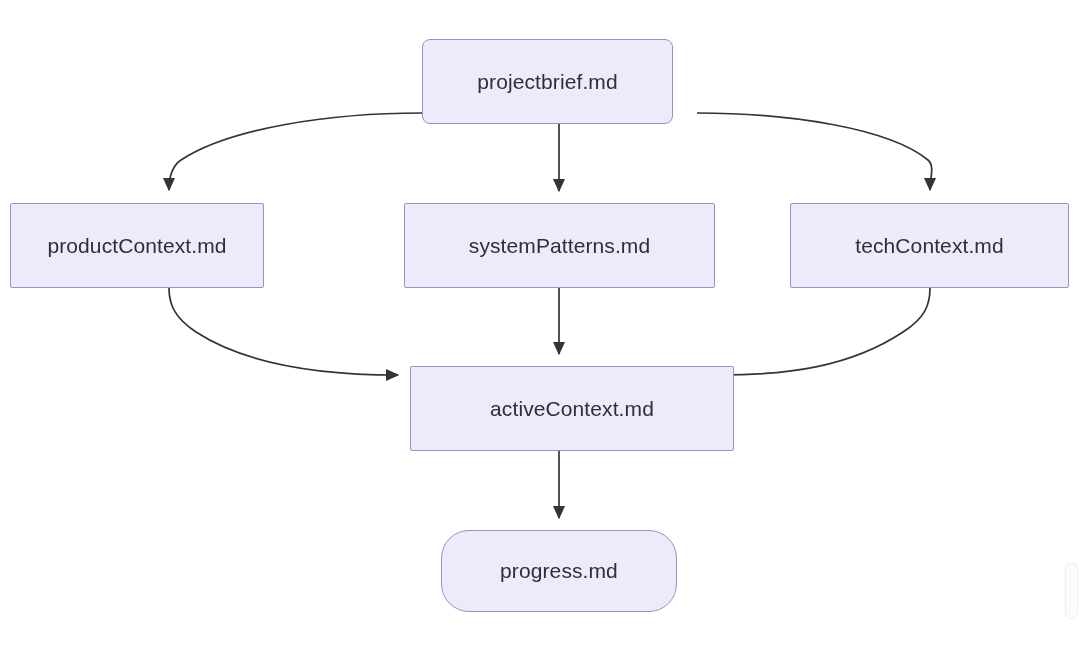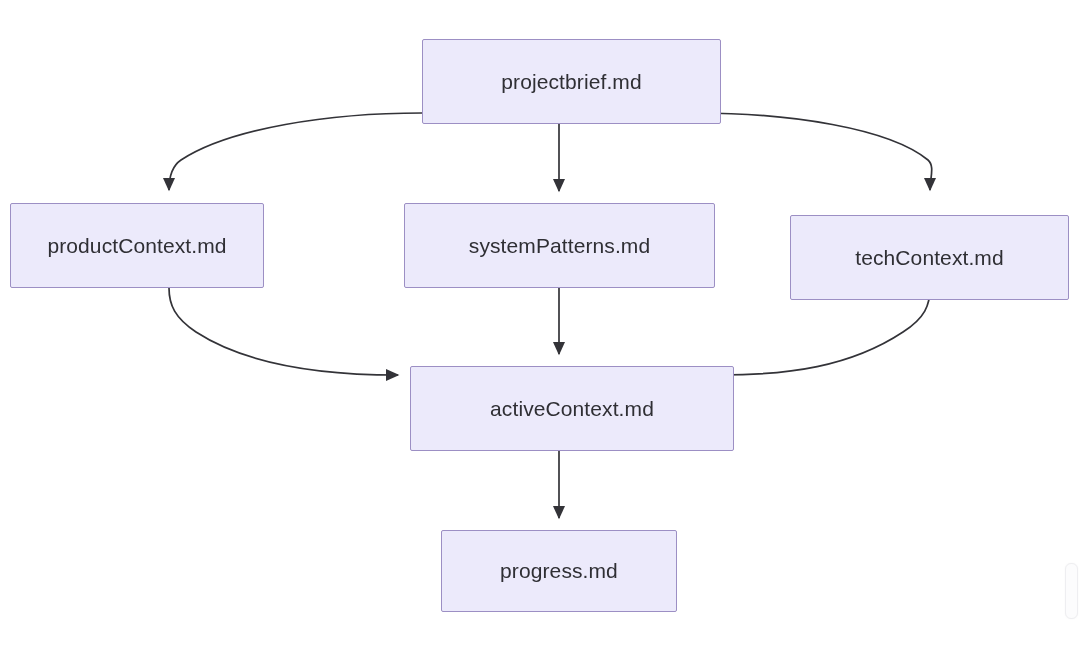--- a/index.html
+++ b/index.html
@@ -78,39 +78,39 @@
 
     <path d="M 169,288 C 169,305 175,318 196,332 C 250,367 330,375 398,375" fill="none" stroke="#333338" stroke-width="1.7" marker-end="url(#arrowhead)"></path>
 
     <path d="M 559,288 L 559,354" fill="none" stroke="#333338" stroke-width="1.7" marker-end="url(#arrowhead)"></path>
 
     <path d="M 930,288 C 930,305 925,318 903,332 C 850,367 788,375 720,375" fill="none" stroke="#333338" stroke-width="1.7" marker-end="url(#arrowhead)"></path>
 
     <path d="M 559,451 L 559,518" fill="none" stroke="#333338" stroke-width="1.7" marker-end="url(#arrowhead)"></path>
   </svg>
 
-  <div class="flow-node" style="left:422px; top:39px; width:299px; height:85px;">
+  <div class="flow-node" style="left:422px; top:39px; width:251px; height:85px;border-radius:8px;">
     <span class="node-label">projectbrief.md</span>
   </div>
 
   <div class="flow-node" style="left:10px; top:203px; width:254px; height:85px;">
     <span class="node-label">productContext.md</span>
   </div>
 
   <div class="flow-node" style="left:404px; top:203px; width:311px; height:85px;">
     <span class="node-label">systemPatterns.md</span>
   </div>
 
-  <div class="flow-node" style="left:790px; top:203px; width:279px; height:85px;margin-top:12px;">
+  <div class="flow-node" style="left:790px; top:203px; width:279px; height:85px;">
     <span class="node-label">techContext.md</span>
   </div>
 
   <div class="flow-node" style="left:410px; top:366px; width:324px; height:85px;">
     <span class="node-label">activeContext.md</span>
   </div>
 
-  <div class="flow-node" style="left:441px; top:530px; width:236px; height:82px;">
+  <div class="flow-node" style="left:441px; top:530px; width:236px; height:82px;border-radius:28px;">
     <span class="node-label">progress.md</span>
   </div>
 
 </div>
 
 <div id="scrollbar-thumb"></div>
 
 </body></html>

